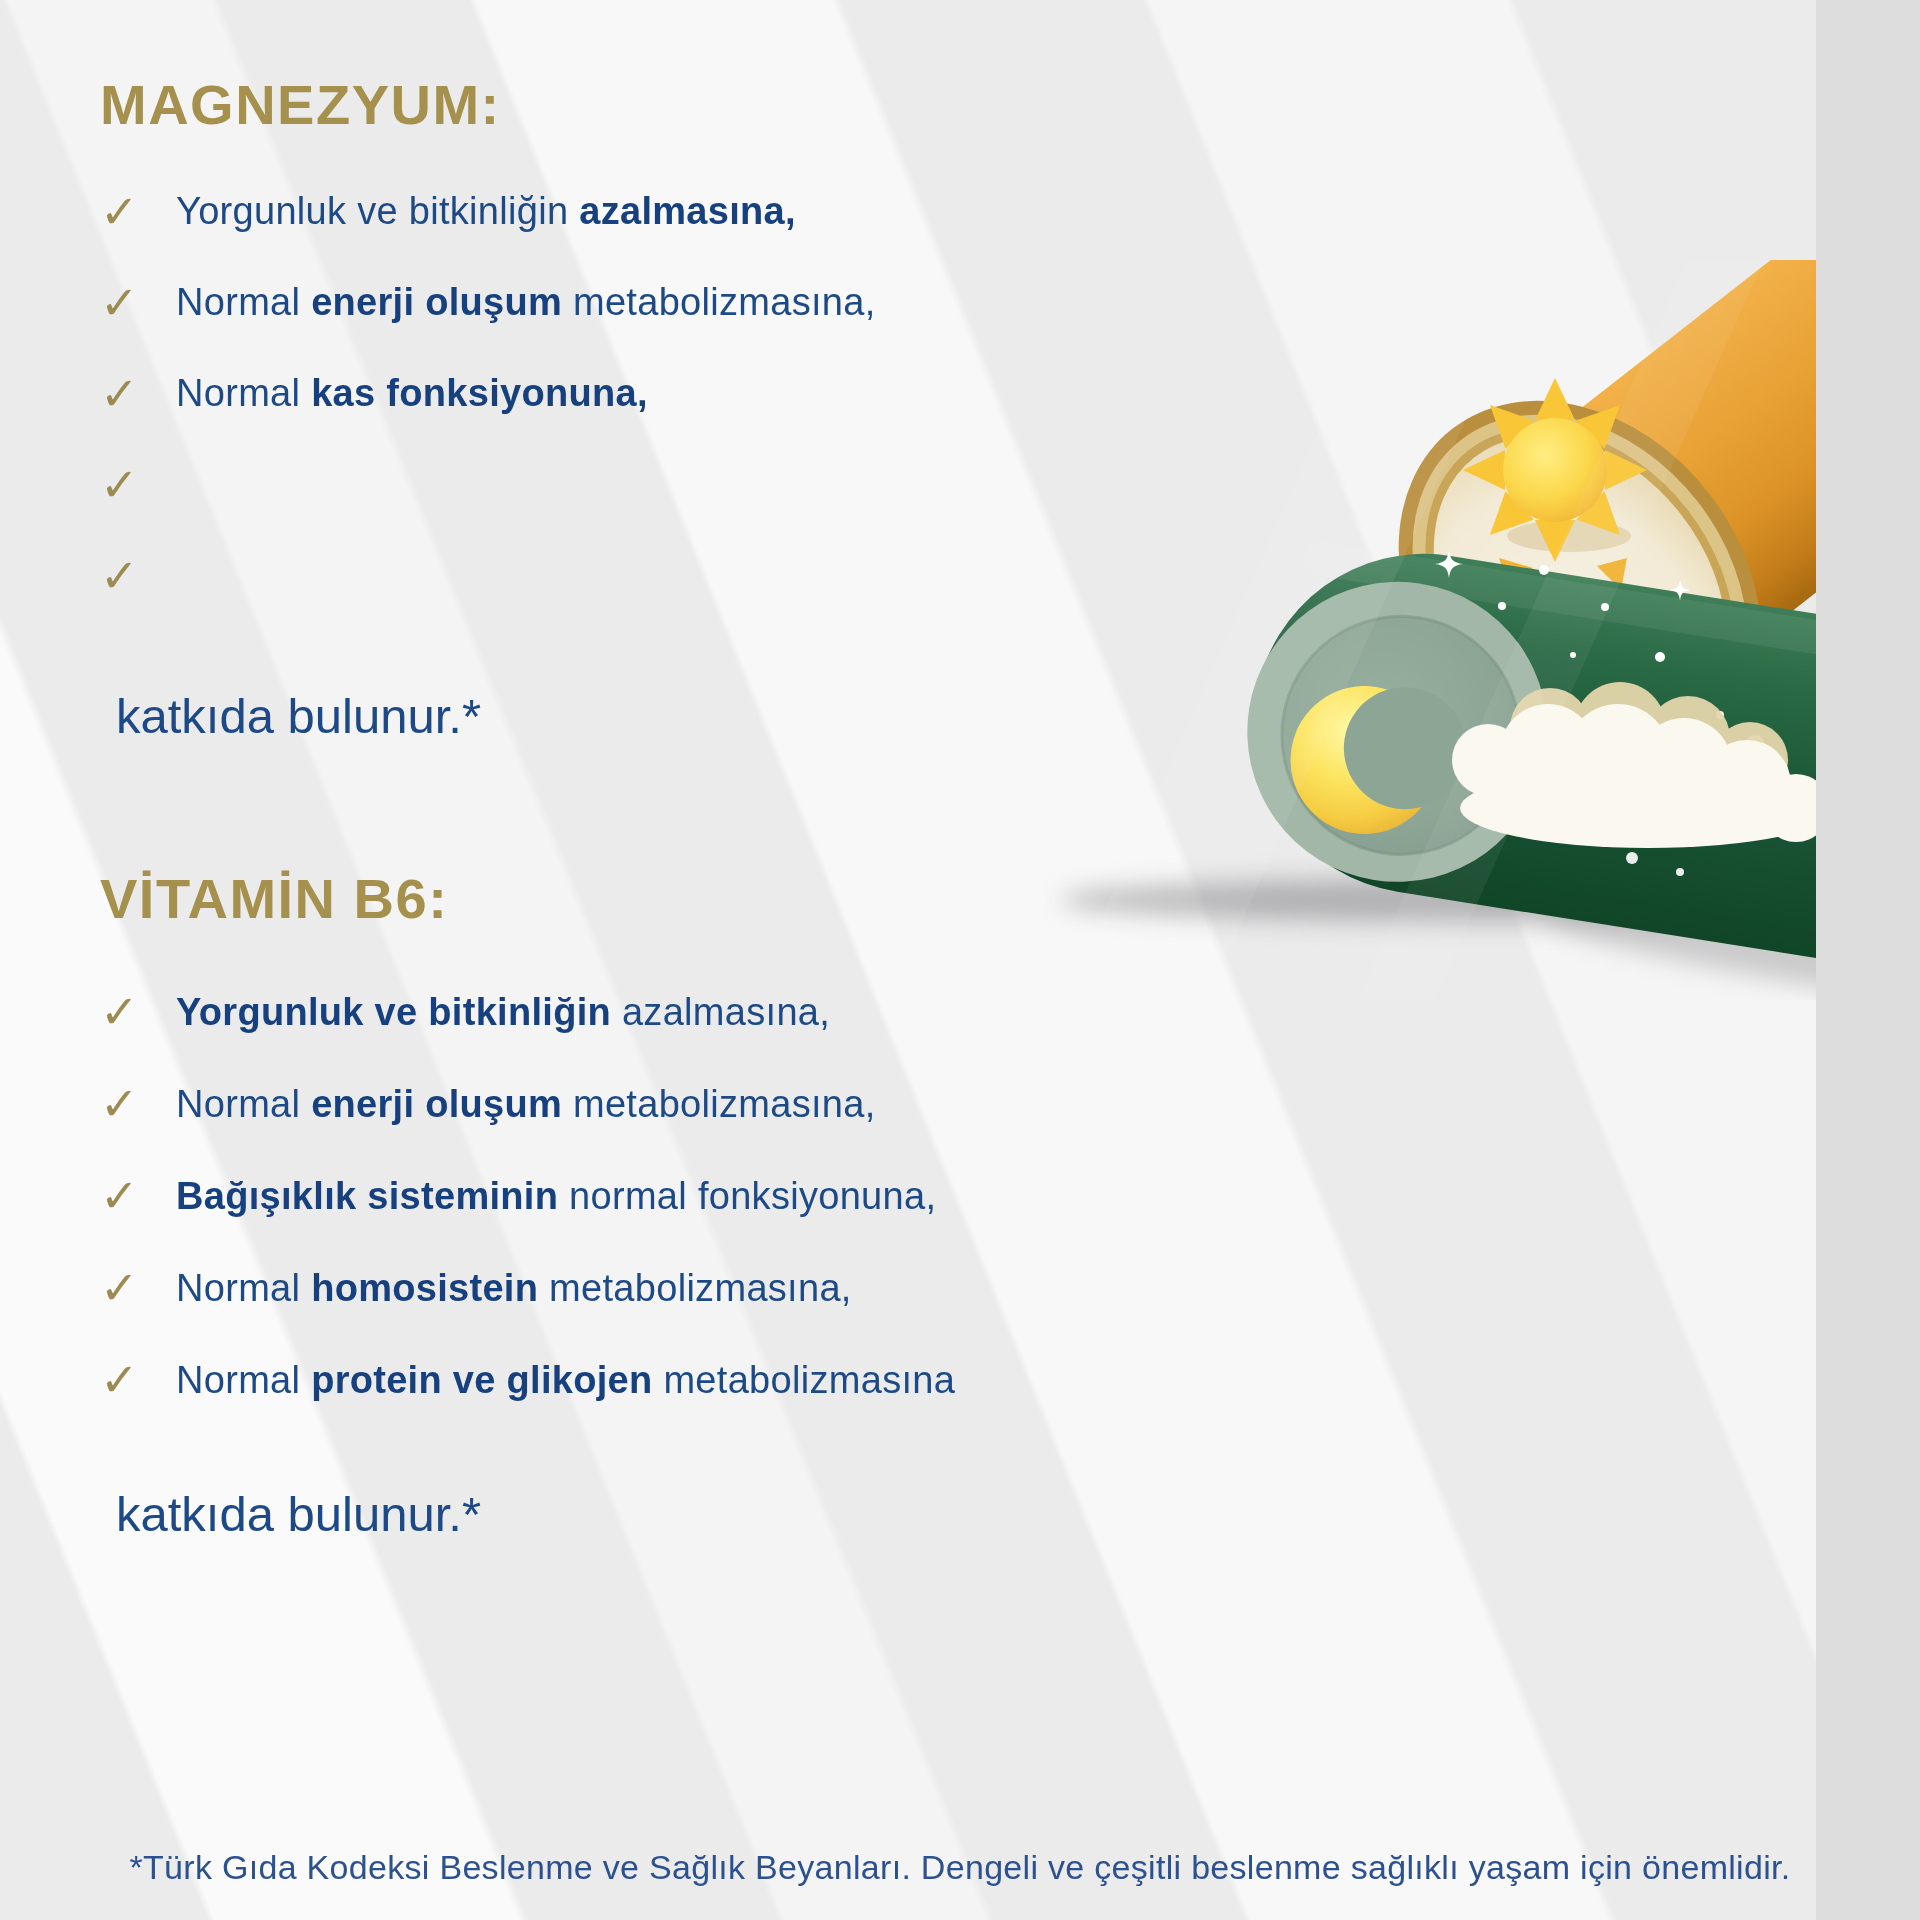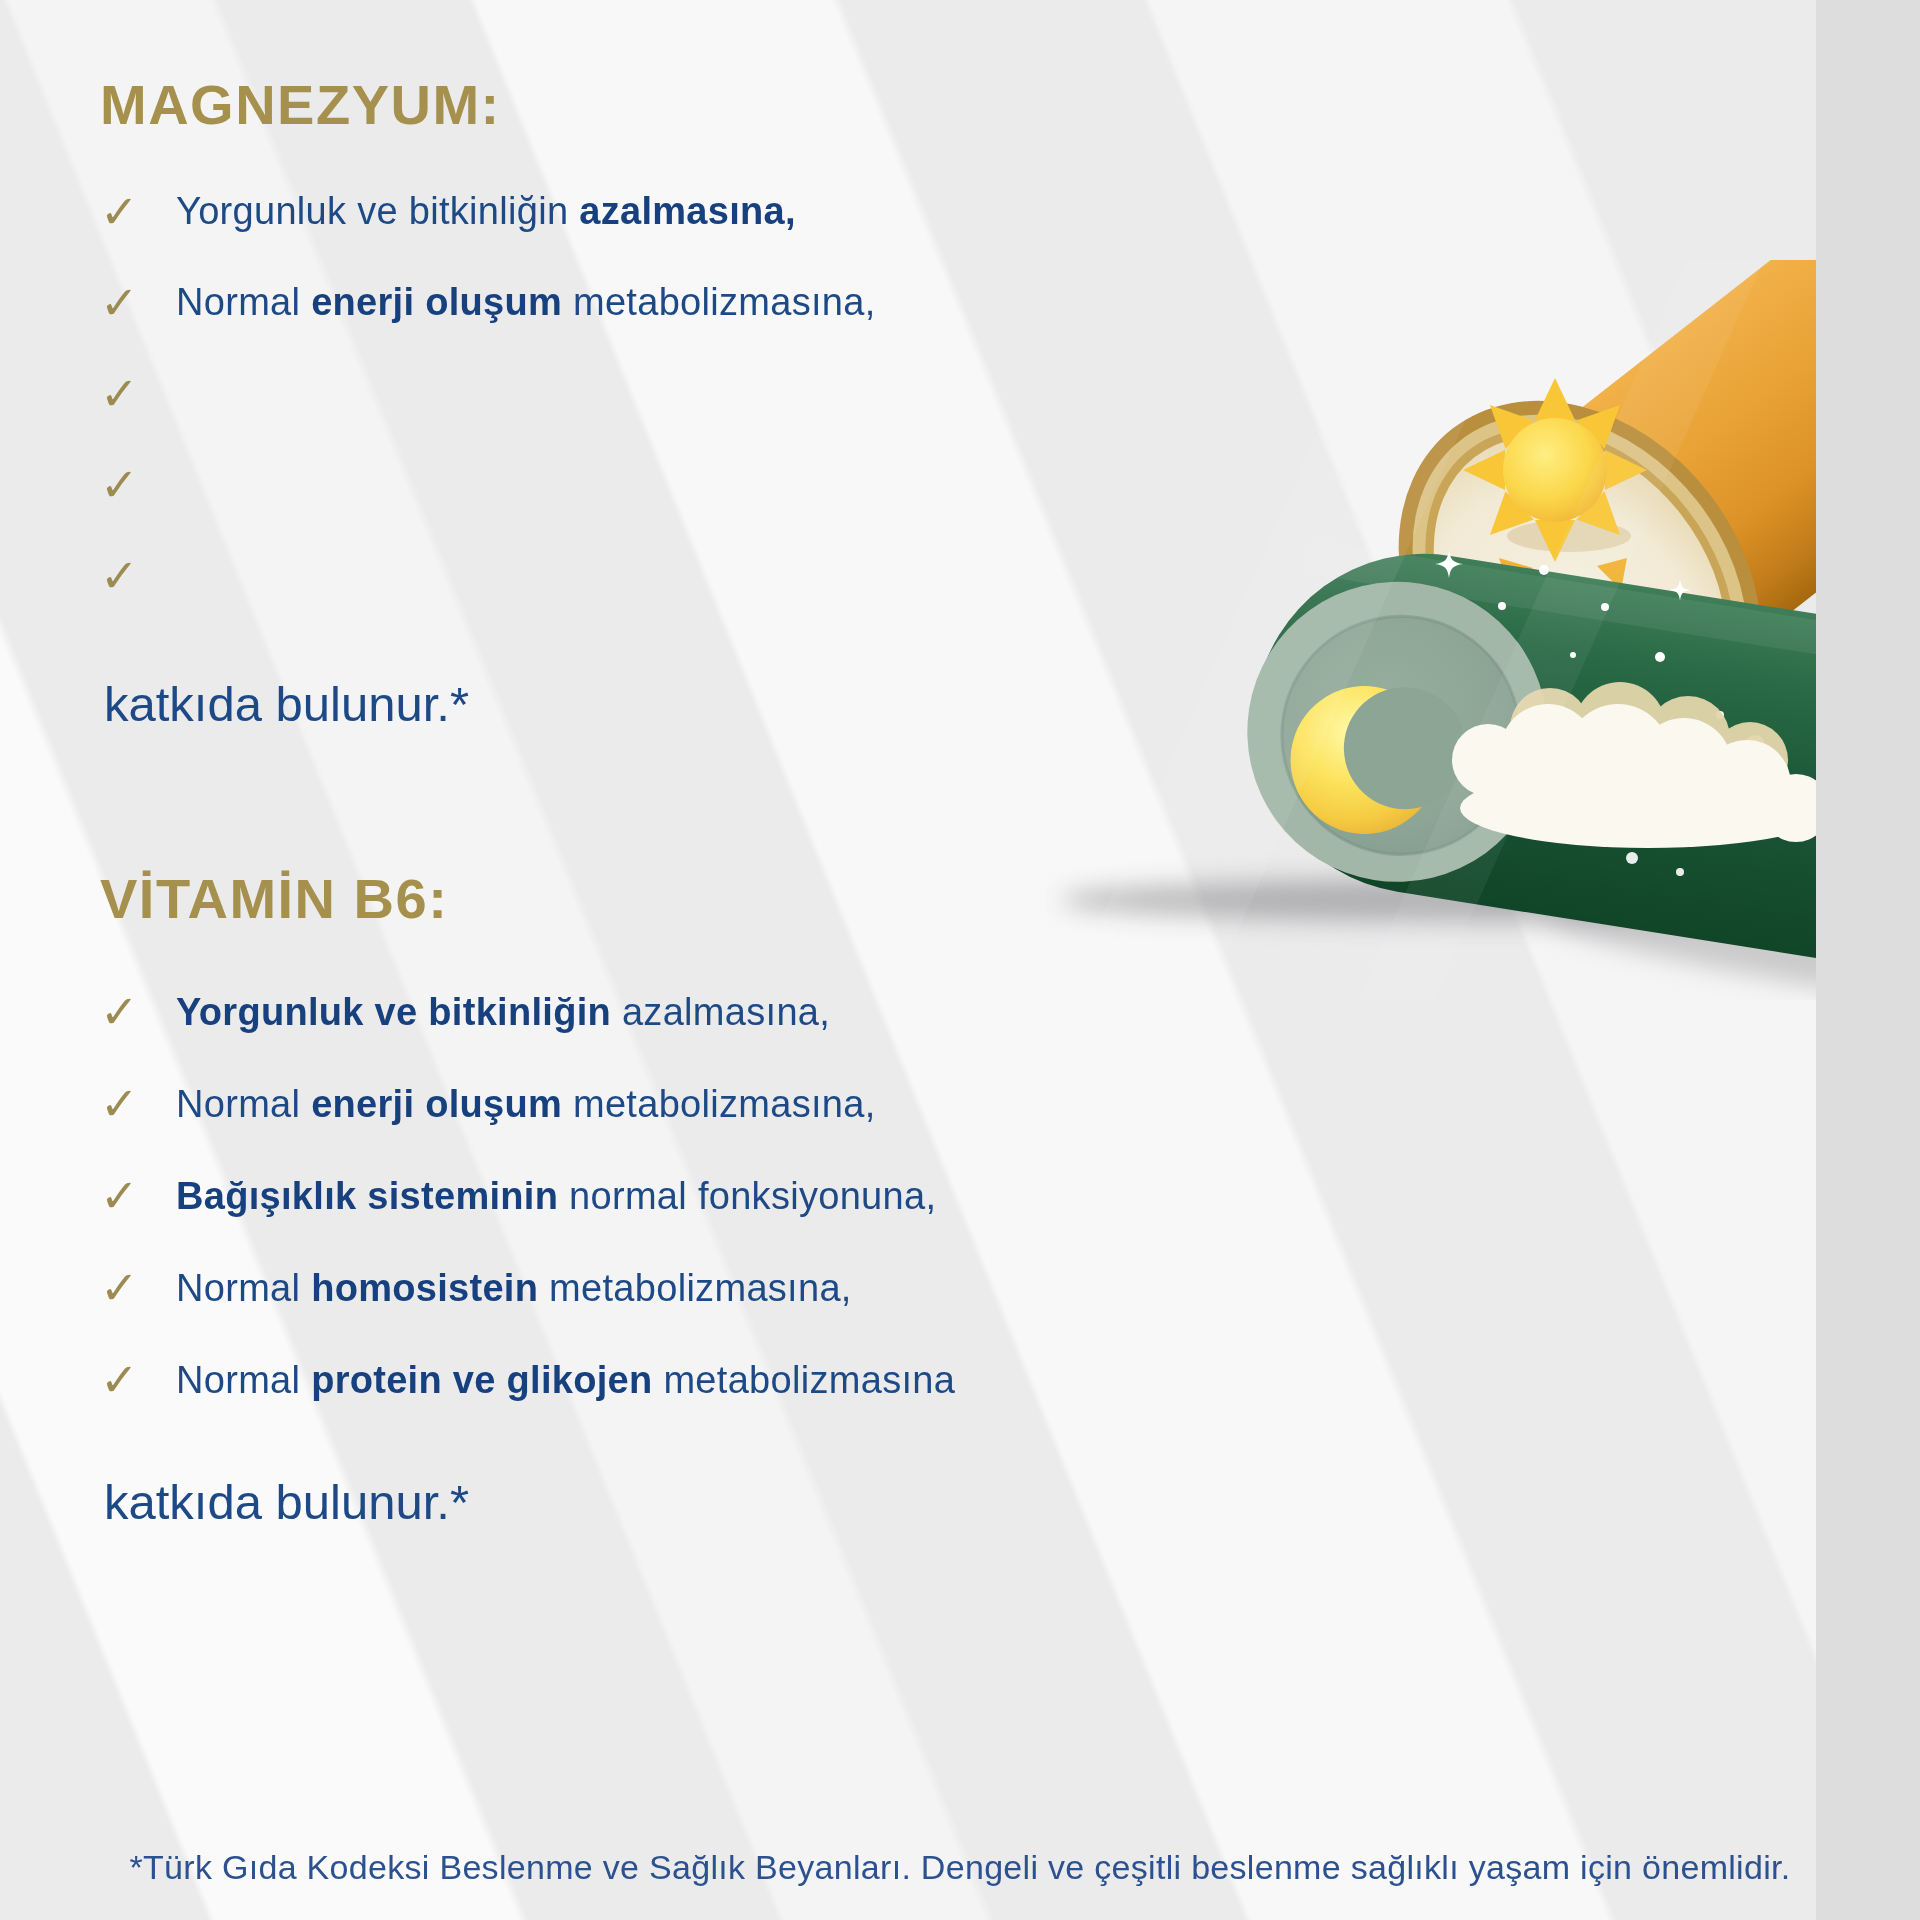--- a/index.html
+++ b/index.html
@@ -17,21 +17,21 @@
   .h1{top:26px;}
   .h2{top:820px;}
   .list{position:absolute;left:100px;margin:0;padding:0;list-style:none;z-index:3;}
   .l1{top:166px;}
   .l2{top:966px;}
   .row{display:flex;align-items:center;height:91px;}
   .l2 .row{height:92px;}
   .chk{width:76px;font-size:46px;font-weight:700;color:#9d8c51;flex:0 0 76px;}
   .txt{font-size:38px;color:#1d4a87;white-space:nowrap;letter-spacing:.3px;}
   .txt .b{font-weight:700;color:#17407f;}
-  .after{position:absolute;left:100px;margin:4px;font-size:49px;color:#1d4a87;z-index:3;}
+  .after{position:absolute;left:100px;margin:16px;font-size:49px;color:#1d4a87;z-index:3;}
   .a1{top:672px;}
   .a2{top:1470px;}
   .footnote{position:absolute;top:1848px;left:0;width:1920px;text-align:center;margin:0;
     font-size:34px;color:#2b5190;letter-spacing:.3px;z-index:3;}
   .illus{position:absolute;left:1020px;top:260px;width:900px;height:740px;z-index:1;}
 </style>
 </head>
 <body>
 
 <div class="page">
@@ -180,20 +180,21 @@
       <li class="row">
         <span class="chk">✓</span>
         <span class="txt"><span class="r">Yorgunluk ve bitkinliğin </span><span class="b">azalmasına,</span></span>
       </li>
       <li class="row">
         <span class="chk">✓</span>
         <span class="txt"><span class="r">Normal </span><span class="b">enerji oluşum</span><span class="r"> metabolizmasına,</span></span>
       </li>
       <li class="row">
         <span class="chk">✓</span>
+        <span class="txt"><span class="r">Normal </span><span class="b">kas fonksiyonuna,</span></span>
       </li>
       <li class="row">
         <span class="chk">✓</span>
       </li>
       <li class="row">
         <span class="chk">✓</span>
       </li>
     </ul>
     <p class="after a1">katkıda bulunur.*</p>
   </section>

